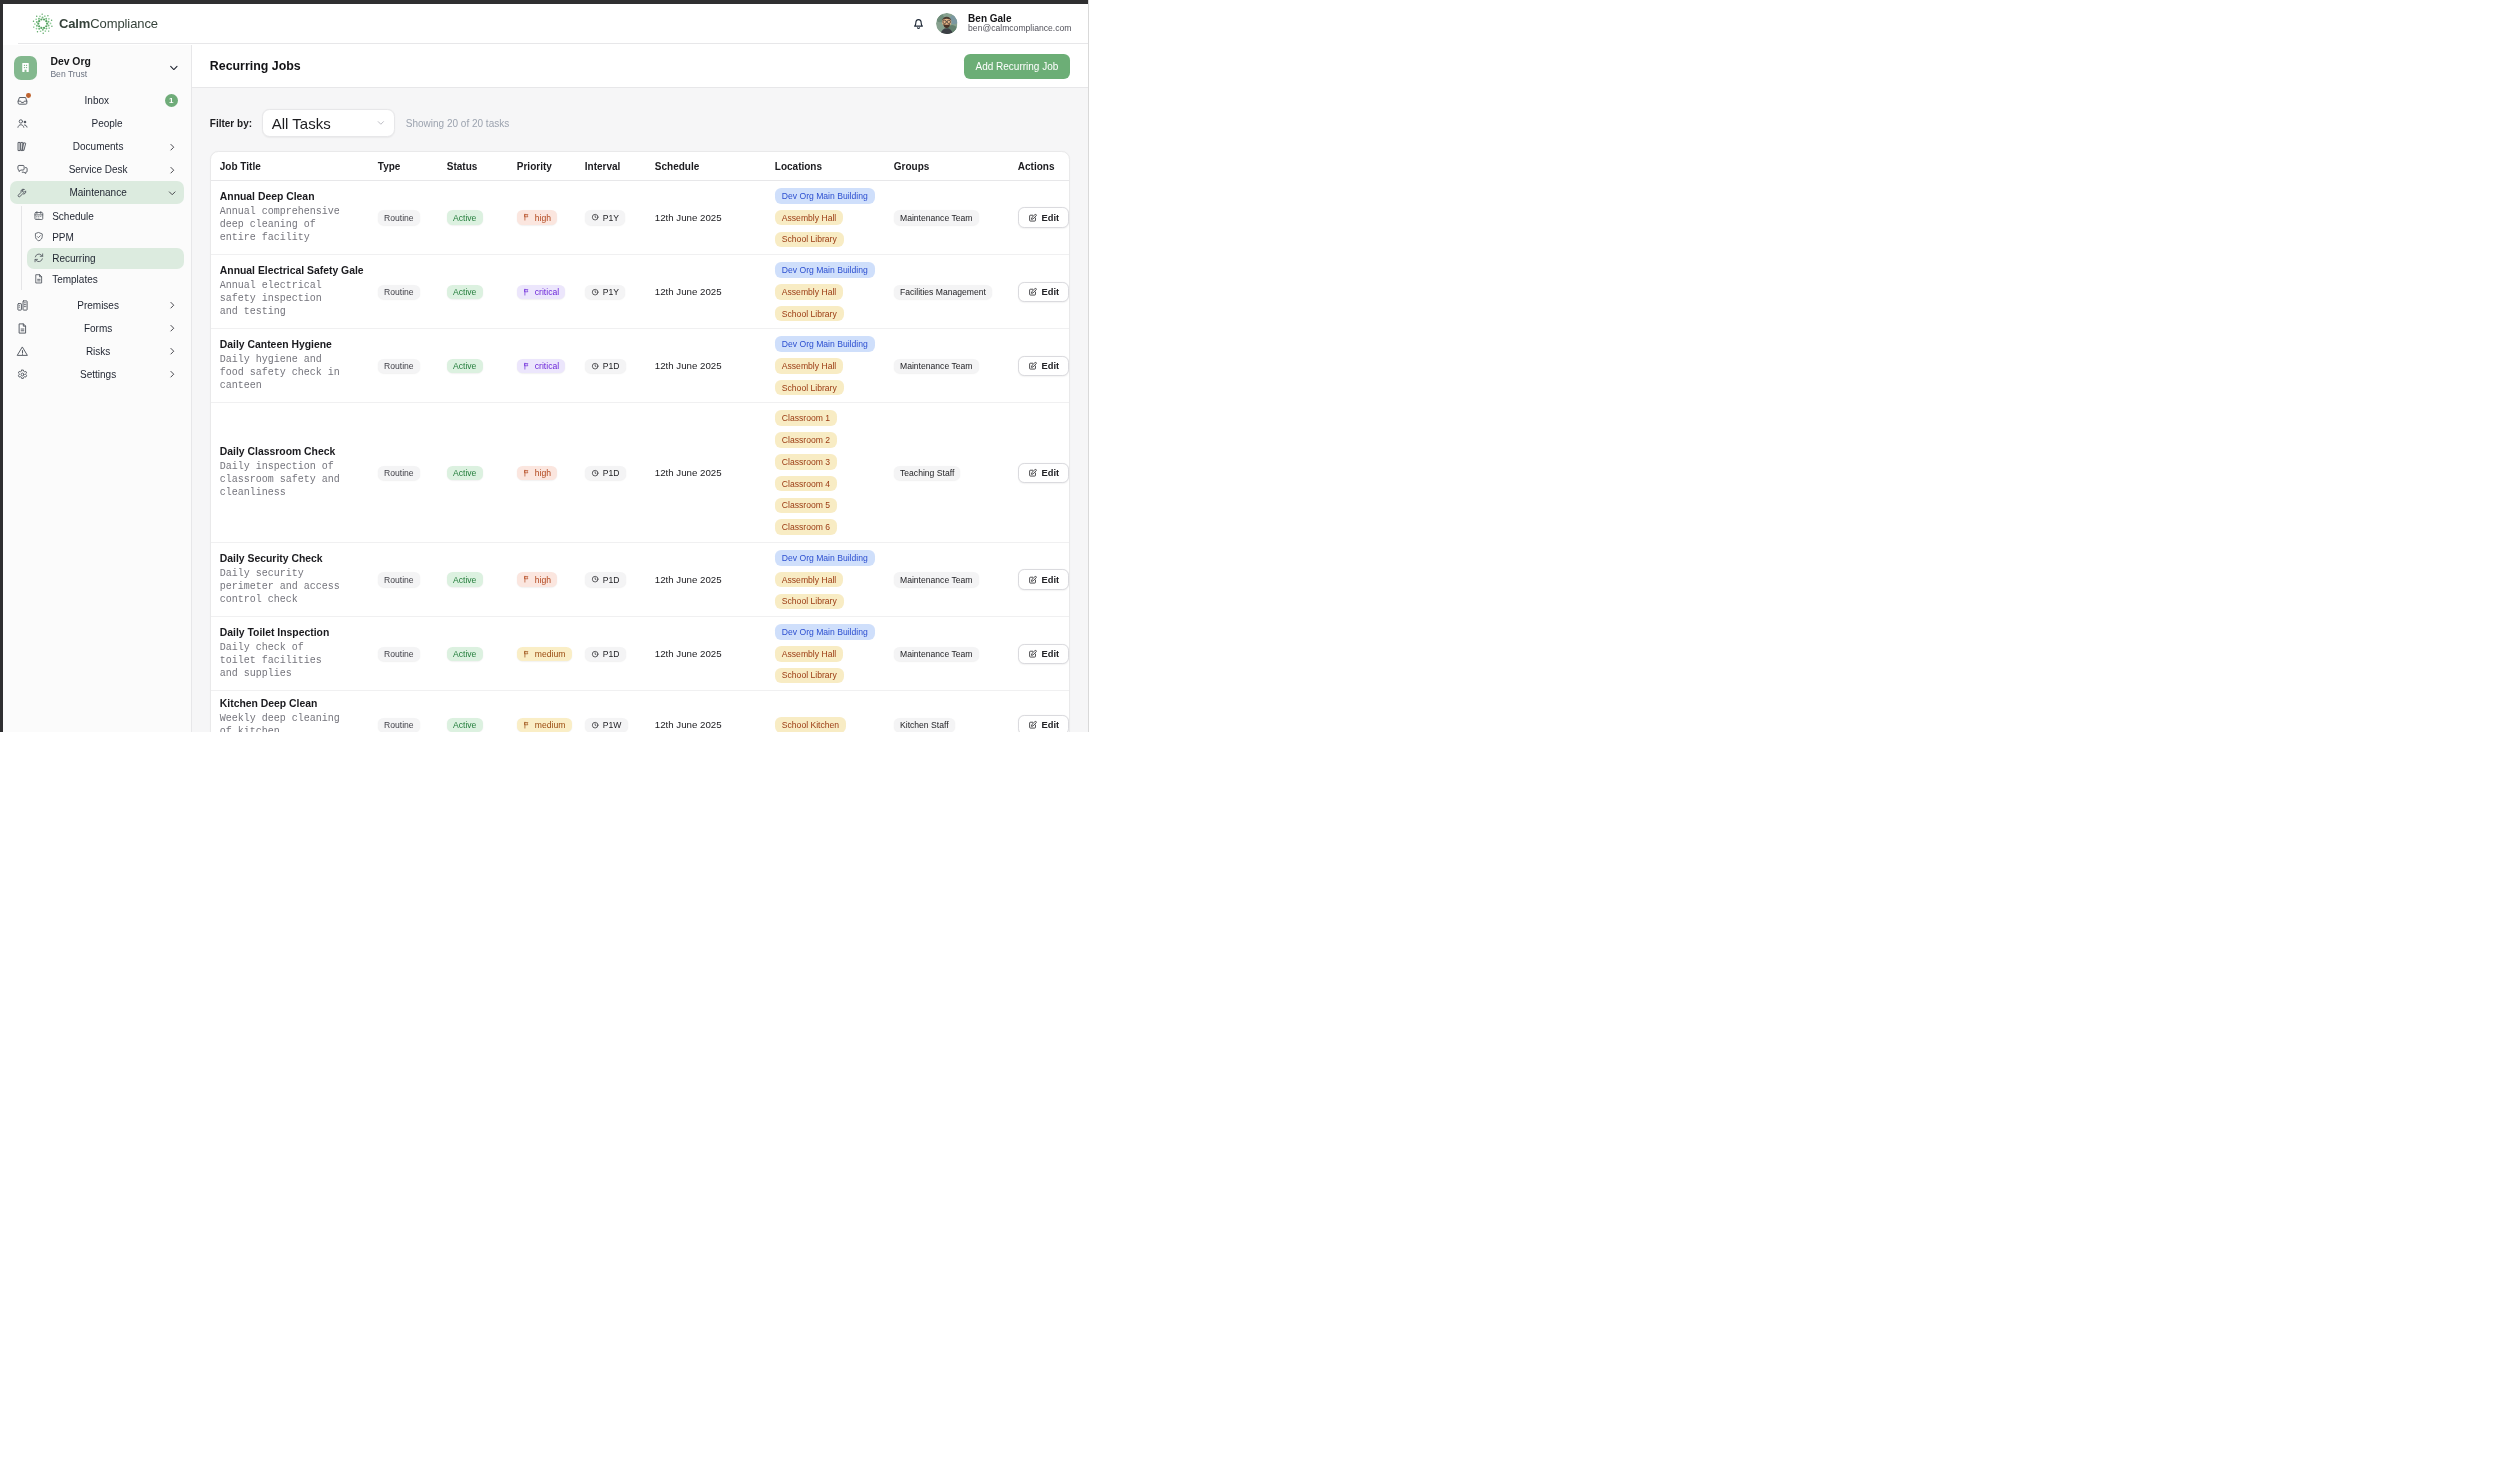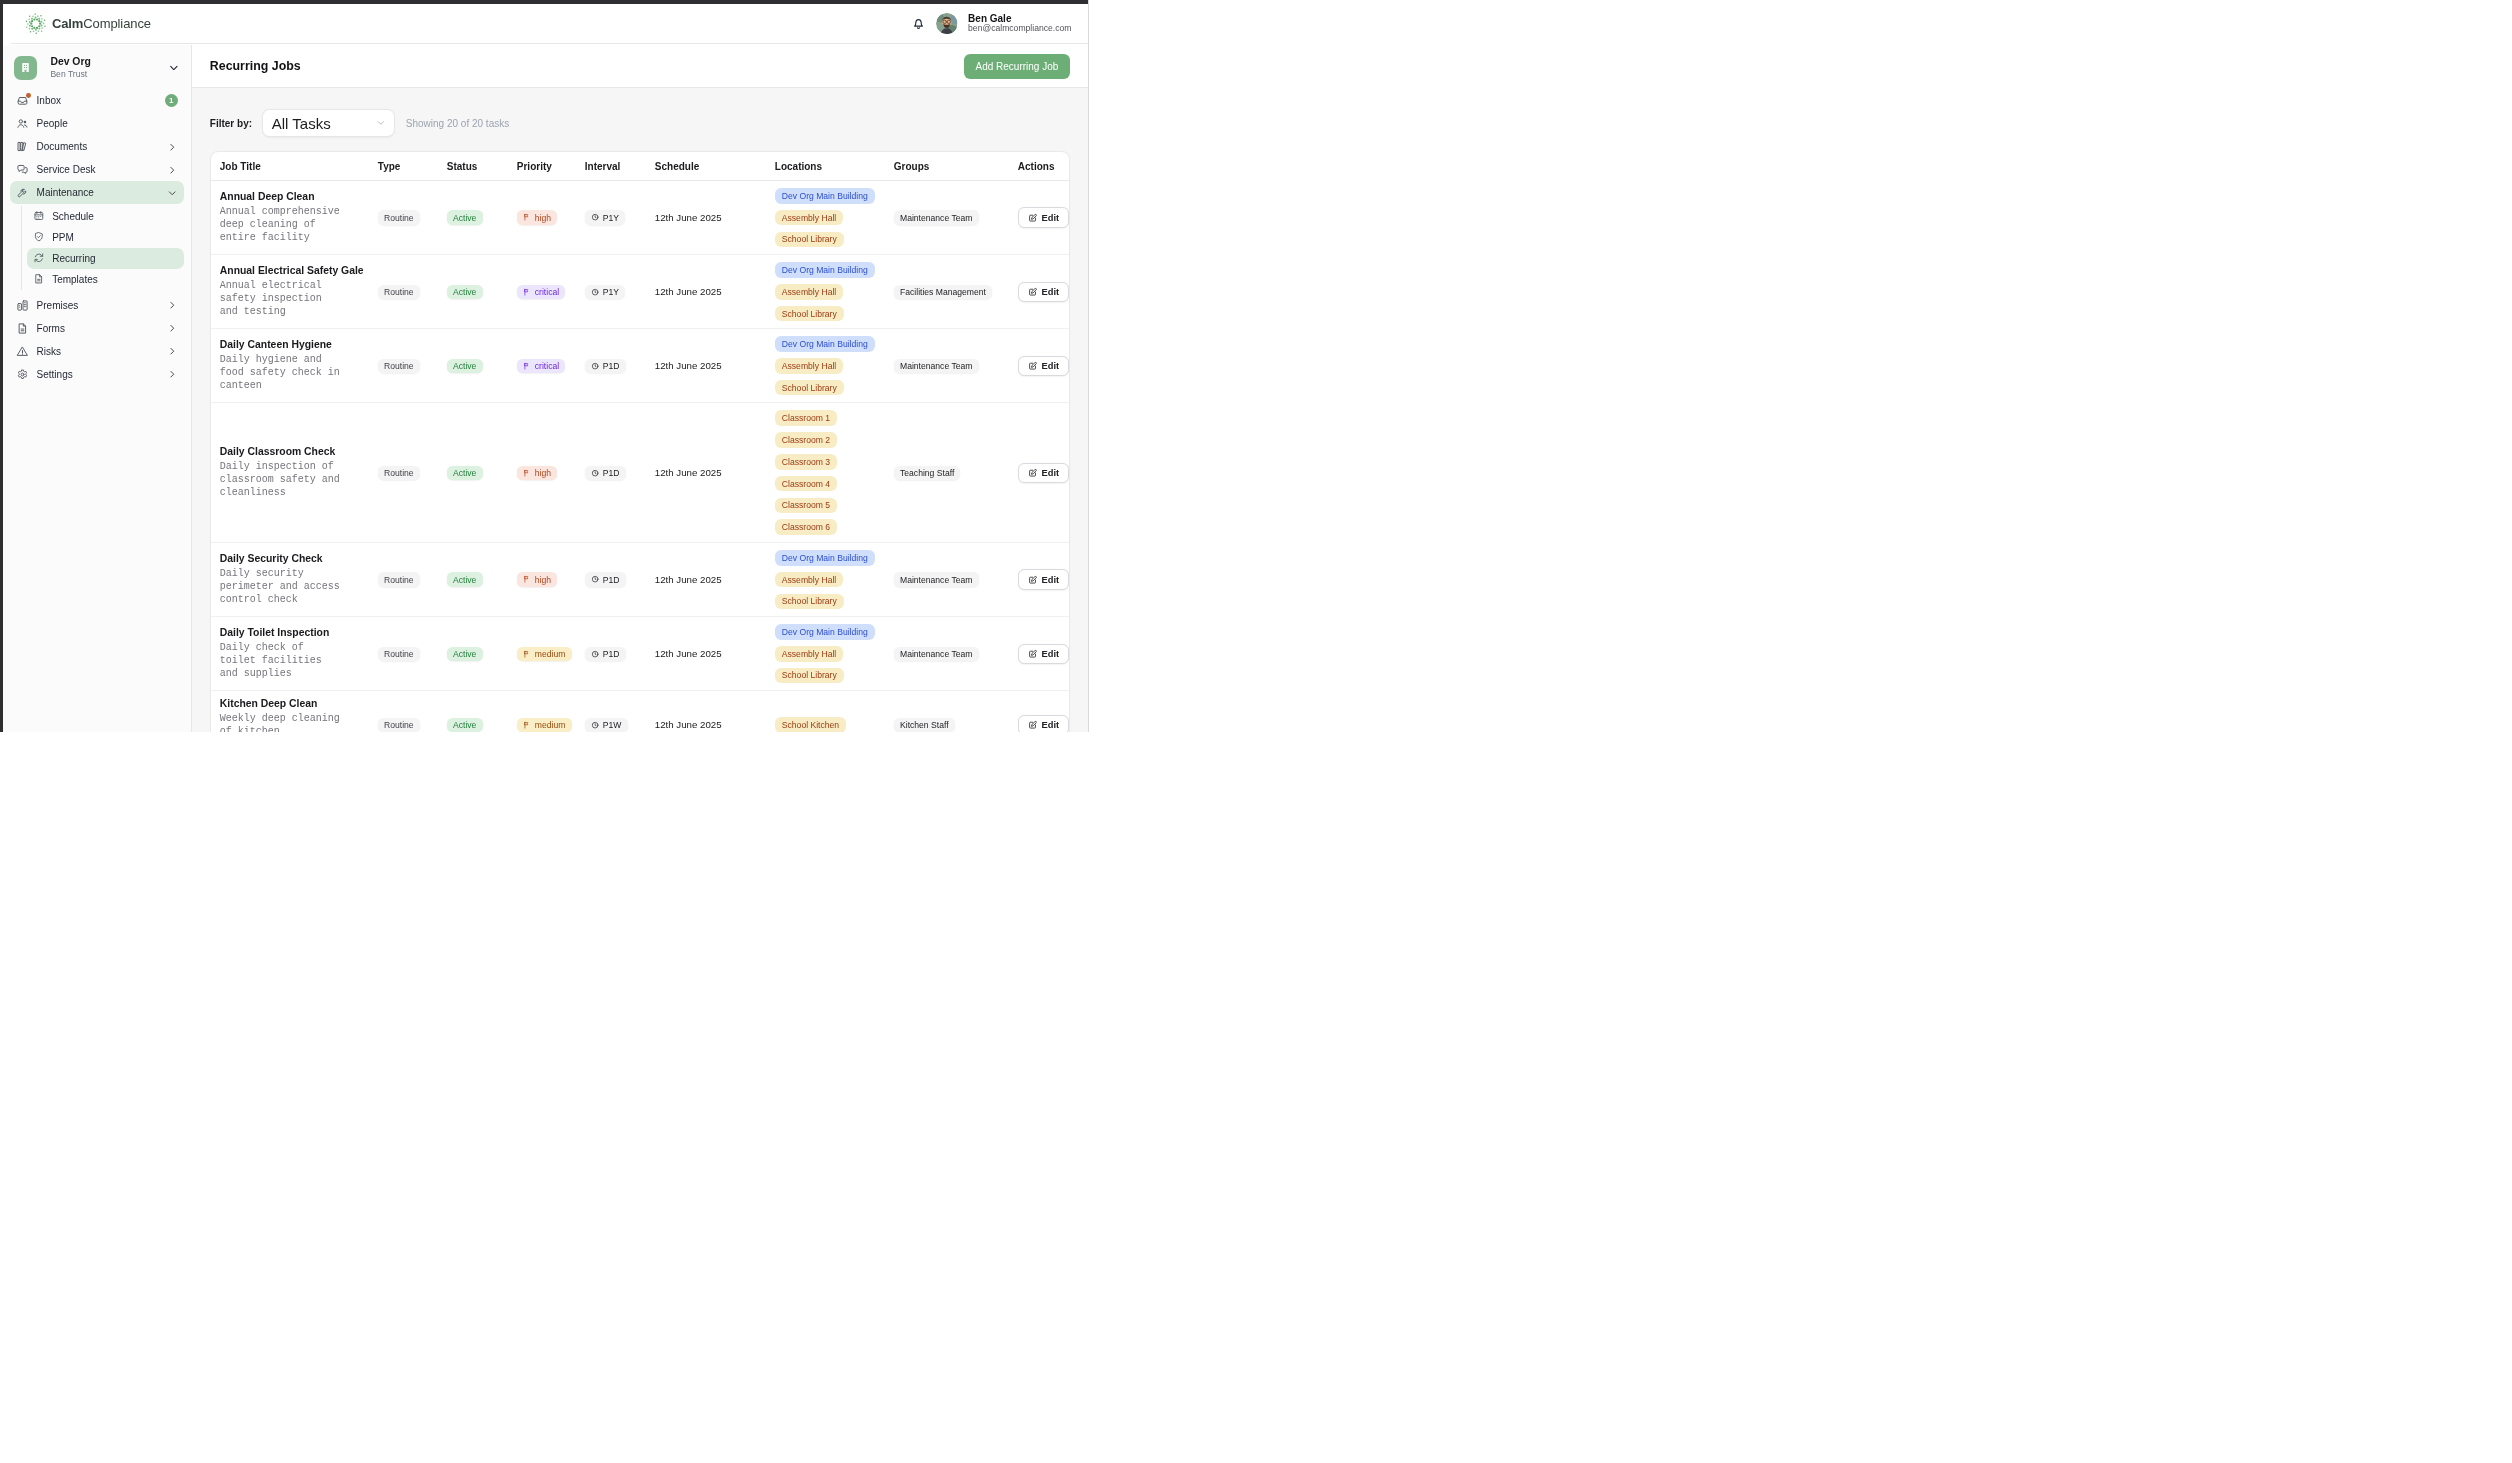--- a/index.html
+++ b/index.html
@@ -8,21 +8,21 @@
     --line:#e7e7e9; --line-soft:#f0f0f1;
   }
   *{box-sizing:border-box;margin:0;padding:0;}
   html,body{width:1256px;height:732px;overflow:hidden;background:#ffffff;
     font-family:"Liberation Sans","DejaVu Sans",sans-serif;color:var(--ink);}
   .window{position:relative;width:1089px;height:732px;border-right:0.7px solid #d9d9d9;overflow:hidden;background:#fff;}
   .edge-top{position:absolute;top:0;left:0;width:100%;height:4.1px;background:#2f2f31;z-index:30;}
   .edge-left{position:absolute;top:0;left:0;width:2.8px;height:100%;background:#2f2f31;z-index:31;}
 
   
-  .topbar{position:absolute;top:4.1px;left:11px;right:0;height:40px;background:#fff;
+  .topbar{position:absolute;top:4.1px;left:18px;right:0;height:40px;background:#fff;
     border-bottom:0.7px solid var(--line);display:flex;align-items:center;padding:0 16.6px 0 14px;z-index:5;}
   .logo{display:flex;align-items:center;gap:5.5px;}
   .logo-text{font-size:13px;letter-spacing:-0.1px;color:#35423a;}
   .logo-text b{font-weight:700;}
   .logo-text span{font-weight:300;}
   .topbar-right{margin-left:auto;display:flex;align-items:center;gap:10.4px;}
   .bell{width:15px;height:15px;color:#1f2937;cursor:pointer;}
   .avatar{width:21.4px;height:21.4px;border-radius:50%;overflow:hidden;flex:0 0 auto;}
   .who{line-height:1.15;}
   .who .nm{font-size:10px;font-weight:700;color:#141417;}
@@ -37,21 +37,21 @@
   .org{display:flex;align-items:center;gap:13px;padding:4.1px 4.1px 9.7px 4.1px;cursor:pointer;}
   .org-tile{width:23.5px;height:23.5px;border-radius:7px;background:var(--org-tile,#83b88e);display:flex;align-items:center;justify-content:center;}
   .org-names{flex:1;line-height:1.2;}
   .org-names .on{font-size:10.4px;font-weight:700;color:#17181a;}
   .org-names .os{font-size:8.6px;color:#6b7280;}
   .nav{display:flex;flex-direction:column;}
   .nav-item{display:flex;align-items:center;gap:7.6px;height:23px;padding:0 6.2px;border-radius:7px;
     font-size:10px;color:#1f2430;cursor:pointer;position:relative;}
   .nav-item.active{background:var(--accent-soft);}
   .nav-item .ic{width:13px;height:13px;color:var(--icon);flex:0 0 auto;position:relative;}
-  .nav-item .lbl{flex:1;}
+  .nav-item .lbl{flex:1;text-align:center;}
   .nav-item .chev{width:10.4px;height:10.4px;color:#3f3f46;}
   .dot{position:absolute;top:-1.4px;right:-2.1px;width:4.8px;height:4.8px;border-radius:50%;background:var(--notif-dot,#bf6430);}
   .count{min-width:13px;height:13px;border-radius:50%;background:var(--inbox-badge,#6fac79);color:#fff;
     font-size:8px;font-weight:700;display:flex;align-items:center;justify-content:center;}
   .subnav{margin:1.4px 0 4.1px 11.7px;border-left:0.7px solid #e5e5e7;padding-left:4.8px;display:flex;flex-direction:column;}
   .sub-item{display:flex;align-items:center;gap:7px;height:21px;padding:0 6.2px;border-radius:7px;font-size:10px;color:#1f2430;cursor:pointer;}
   .sub-item.selected{background:var(--accent-soft);}
   .sub-item .ic{width:11.7px;height:11.7px;color:var(--icon);flex:0 0 auto;}
 
   

